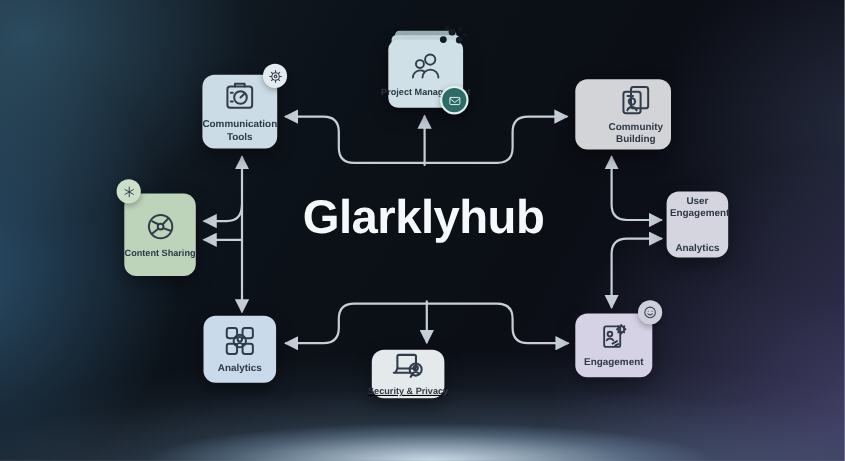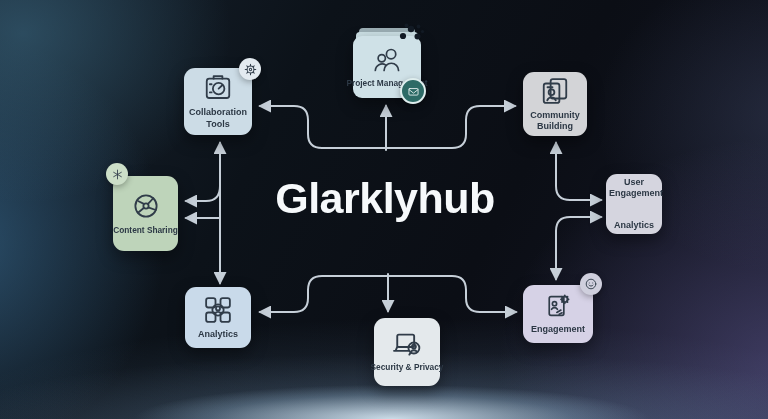--- a/index.html
+++ b/index.html
@@ -33,27 +33,27 @@
   .pm-stack{position:absolute;z-index:2;border-radius:4px;}
   .pm-s1{left:359px;top:28px;width:56px;height:10px;background:#bfd6dc;opacity:.8;}
   .pm-s2{left:356px;top:32px;width:62px;height:10px;background:#cce0e5;}
   .molecule{position:absolute;left:397px;top:21px;z-index:4;}
   .molecule circle{fill:#121a24;}
   .env-badge{right:-5px;bottom:-6px;background:#2d6b66;border:2px solid #dfeeee;}
   .env-badge svg *{stroke:#eef6f6;}
 
   .n-ct{left:184px;top:68px;width:68px;height:67px;background:#ccdce6;}
   .gear-badge{right:-9px;top:-10px;background:#e3eaf0;}
-  .n-cb{left:523px;top:72px;width:64px;height:64px;background:#d3d4d7;}
+  .n-cb{left:523px;top:72px;width:64px;height:64px;background:#d3d4d7;padding-left:23px;}
   .n-cs{left:113px;top:176px;width:65px;height:75px;background:#bed4ba;}
   .share-badge{left:-7px;top:-13px;background:#ccdfc8;}
   .n-uea{left:606px;top:174px;width:56px;height:60px;background:#d5d5df;}
   .uea-top{width:50px;margin-bottom:16px;}
   .n-an{left:185px;top:287px;width:66px;height:61px;background:#c9daea;}
-  .n-sp{left:374px;top:318px;width:66px;height:68px;background:#e4e9ec;}
+  .n-sp{left:338px;top:318px;width:66px;height:44px;background:#e4e9ec;text-decoration:underline;}
   .n-en{left:523px;top:285px;width:70px;height:58px;background:#d6d2e6;}
   .smiley-badge{right:-9px;top:-12px;background:#cfcfdd;}
 
   .title{position:absolute;left:185px;top:174px;width:400px;text-align:center;z-index:2;
     font-size:43px;font-weight:700;color:#f6f9fb;letter-spacing:-.5px;}
   .subtitle{position:absolute;left:134px;top:230px;width:500px;text-align:center;z-index:2;
     font-size:13px;font-weight:600;color:#e9eef3;}
 </style>
 </head>
 <body>
@@ -110,21 +110,21 @@
   </div>
 
   <div class="node n-ct">
     <svg class="nico" width="30" height="30" viewBox="0 0 24 24">
       <rect x="3" y="4.5" width="18" height="15.5" rx="2"></rect>
       <path d="M8.5 4.5 V2.5 h7 v2"></path>
       <circle cx="12.5" cy="12.5" r="4.6"></circle>
       <path d="M12.5 12.5 L15.4 9.8"></path>
       <path d="M5.5 9 h1.4 M5.5 15.5 h1.4"></path>
     </svg>
-    <div class="lbl">Collaboration Tools</div>
+    <div class="lbl">Communication Tools</div>
     <div class="badge gear-badge">
       <svg width="17" height="17" viewBox="0 0 22 22">
         <circle cx="11" cy="11" r="4.4"></circle>
           <circle cx="11" cy="11" r="1.5"></circle>
         <path d="M11 4.2 v2 M11 15.8 v2 M4.2 11 h2 M15.8 11 h2 M6.2 6.2 l1.4 1.4 M14.4 14.4 l1.4 1.4 M15.8 6.2 l-1.4 1.4 M7.6 14.4 l-1.4 1.4"></path>
       </svg>
     </div>
   </div>
 
   <div class="node n-cb">

